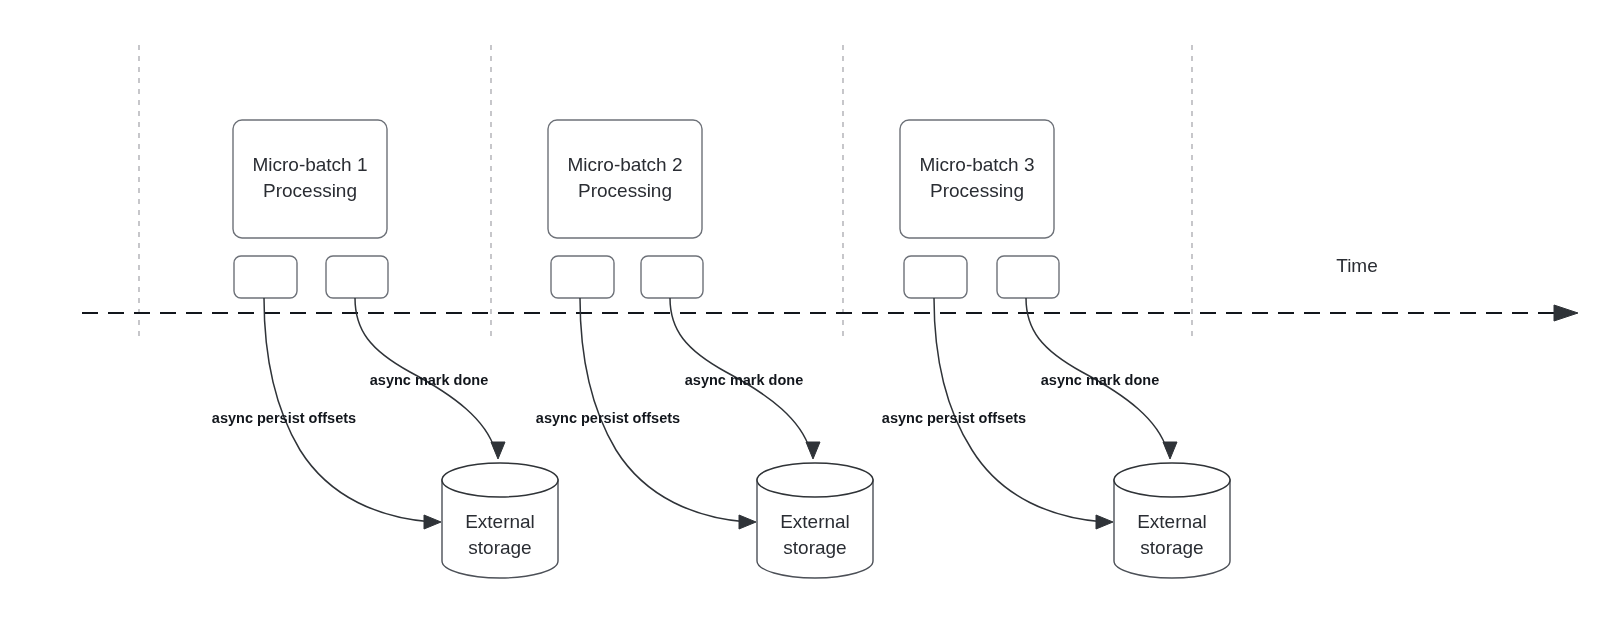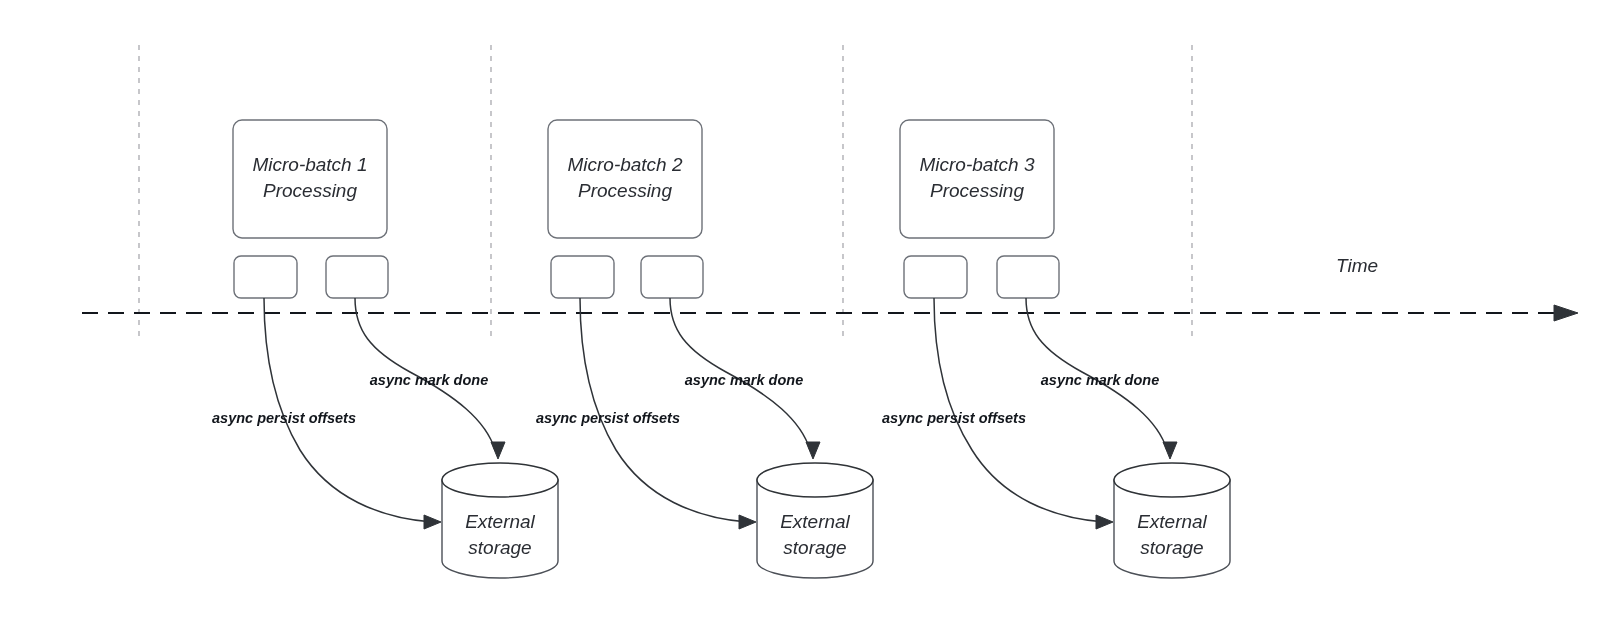--- a/index.html
+++ b/index.html
@@ -9,21 +9,20 @@
   }
   body {
     font-family: "Liberation Sans", sans-serif;
   }
   #canvas {
     position: relative;
     width: 1600px;
     height: 642px;
     background: #ffffff;
     overflow: hidden;
-    font-style: italic;
   }
   #canvas svg {
     position: absolute;
     top: 0;
     left: 0;
     width: 1600px;
     height: 642px;
   }
   .box-label {
     font-size: 19px;

